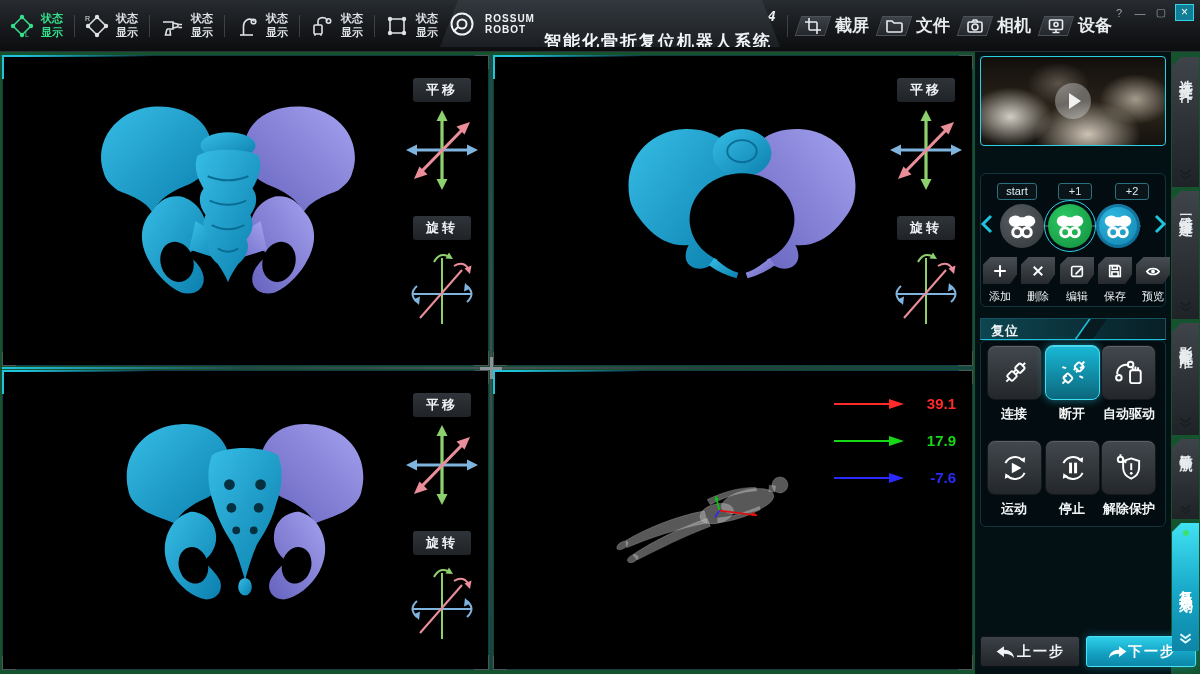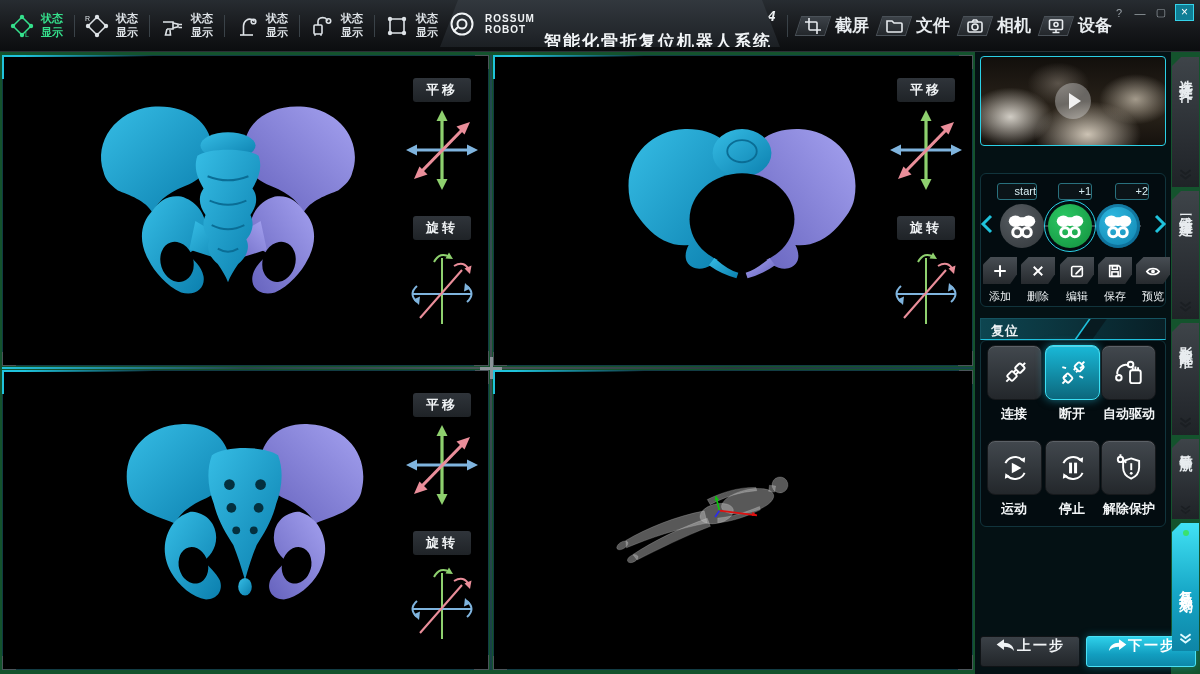--- a/index.html
+++ b/index.html
@@ -97,21 +97,21 @@
   .sec-head::after { content:''; position:absolute; right:66px; top:-2px; width:16px; height:26px;
     background:rgba(8,26,31,.9); transform:skewX(-35deg); border-left:2px solid #1fc0dc; }
   #head-path { top:96px; }
   #head-reduction { top:266px; }
   .panel { position:absolute; left:5px; width:186px; border:1px solid #11343c; border-radius:6px;
     background:rgba(3,10,12,.55); }
   #panel-path { top:121px; height:134px; }
   #panel-reduction { top:288px; height:187px; }
 
   .chip { position:absolute; height:17px; background:#0b1418; border:1px solid #29717e; border-radius:3px;
-    color:#d8eef3; font-size:11px; line-height:14px; text-align:right; cursor:pointer; }
+    color:#d8eef3; font-size:11px; line-height:14px; text-align:center; cursor:pointer; }
   #chip-start { left:22px; top:131px; width:40px; }
   #chip-p1 { left:83px; top:131px; width:34px; }
   #chip-p2 { left:140px; top:131px; width:34px; }
   #node-line { position:absolute; left:30px; top:173px; width:136px; height:2px; background:#3e454b; }
   .node { position:absolute; top:152px; width:44px; height:44px; border-radius:50%; cursor:pointer;
     display:flex; align-items:center; justify-content:center; }
   #node1 { left:25px; background:radial-gradient(circle at 38% 32%,#565c61,#32373b); }
   #node2 { left:73px; background:radial-gradient(circle at 38% 32%,#2bc863,#128f3e);
     outline:1px solid #2bd2e8; outline-offset:3px; }
   #node3 { left:121px; background:radial-gradient(circle at 38% 32%,#2fb8e0,#0c7fab);
@@ -132,21 +132,21 @@
     display:flex; align-items:center; justify-content:center; }
   .rbtn.active { background:linear-gradient(180deg,#19b9d8,#0b6preview 0%,#19b9d8,#0c677c);
     background:linear-gradient(180deg,#19b9d8,#0c677c);
     border:1px solid #3be0f4; box-shadow:0 0 10px rgba(40,200,230,.55), inset 0 1px 0 rgba(255,255,255,.3); }
   .r1 { top:293px; } .r2 { top:388px; }
   .b1 { left:12px; } .b2 { left:70px; } .b3 { left:126px; }
   .rbtn-label { position:absolute; text-align:center; font-size:13px; font-weight:700; color:#f2f5f6; }
   .l1 { top:353px; } .l2 { top:448px; }
 
   
-  .foot-btn { position:absolute; top:636px; height:31px; display:flex; align-items:flex-start; justify-content:center;
+  .foot-btn { position:absolute; top:636px; height:31px; display:flex; align-items:center; justify-content:center;
     font-size:14px; font-weight:700; letter-spacing:2px; color:#f0f3f5; cursor:pointer; border-radius:3px; }
   #btn-prev { left:980px; width:100px; background:linear-gradient(180deg,#3b4147,#22262a); border:1px solid #101316; }
   #btn-next { left:1086px; width:110px; background:linear-gradient(180deg,#2ed0ea,#129ec0 60%,#0d87a8);
     border:1px solid #49e2f6; box-shadow:0 0 8px rgba(30,190,220,.4); color:#fff; }
 
   
   .vtab { position:absolute; left:1172px; width:27px; cursor:pointer;
     background:linear-gradient(180deg,#3e4449,#282c31 70%,#1f2327);
     clip-path:polygon(0 9px,9px 0,100% 0,100% 100%,0 100%);
     display:flex; flex-direction:column; align-items:center; justify-content:space-between; padding:12px 0 4px 0; }
@@ -502,20 +502,40 @@
     </div>
   </div>
 
   <div class="viewport" id="vp4">
     <span class="tl-fade"></span>
     <span class="tr-corner"></span>
     <span class="bl-corner"></span>
     <svg class="bone" style="left:96px;top:92px" width="240" height="114" viewBox="0 0 420 200">
         <use href="#body-model"></use>
       </svg>
+    <div class="legend">
+      <div class="legend-row">
+        <svg class="m-red" width="70" height="12">
+            <use href="#arrow70"></use>
+          </svg>
+        <span class="legend-val m-red">39.1</span>
+      </div>
+      <div class="legend-row">
+        <svg class="m-green" width="70" height="12">
+            <use href="#arrow70"></use>
+          </svg>
+        <span class="legend-val m-green">17.9</span>
+      </div>
+      <div class="legend-row">
+        <svg class="m-blue" width="70" height="12">
+            <use href="#arrow70"></use>
+          </svg>
+        <span class="legend-val m-blue">-7.6</span>
+      </div>
+    </div>
   </div>
 
   <div id="sidebar">
     <div id="video">
       <div class="play-circle"></div>
     </div>
 
     <div class="panel" id="panel-path"></div>
 
     <span class="chip" id="chip-start">start</span>

